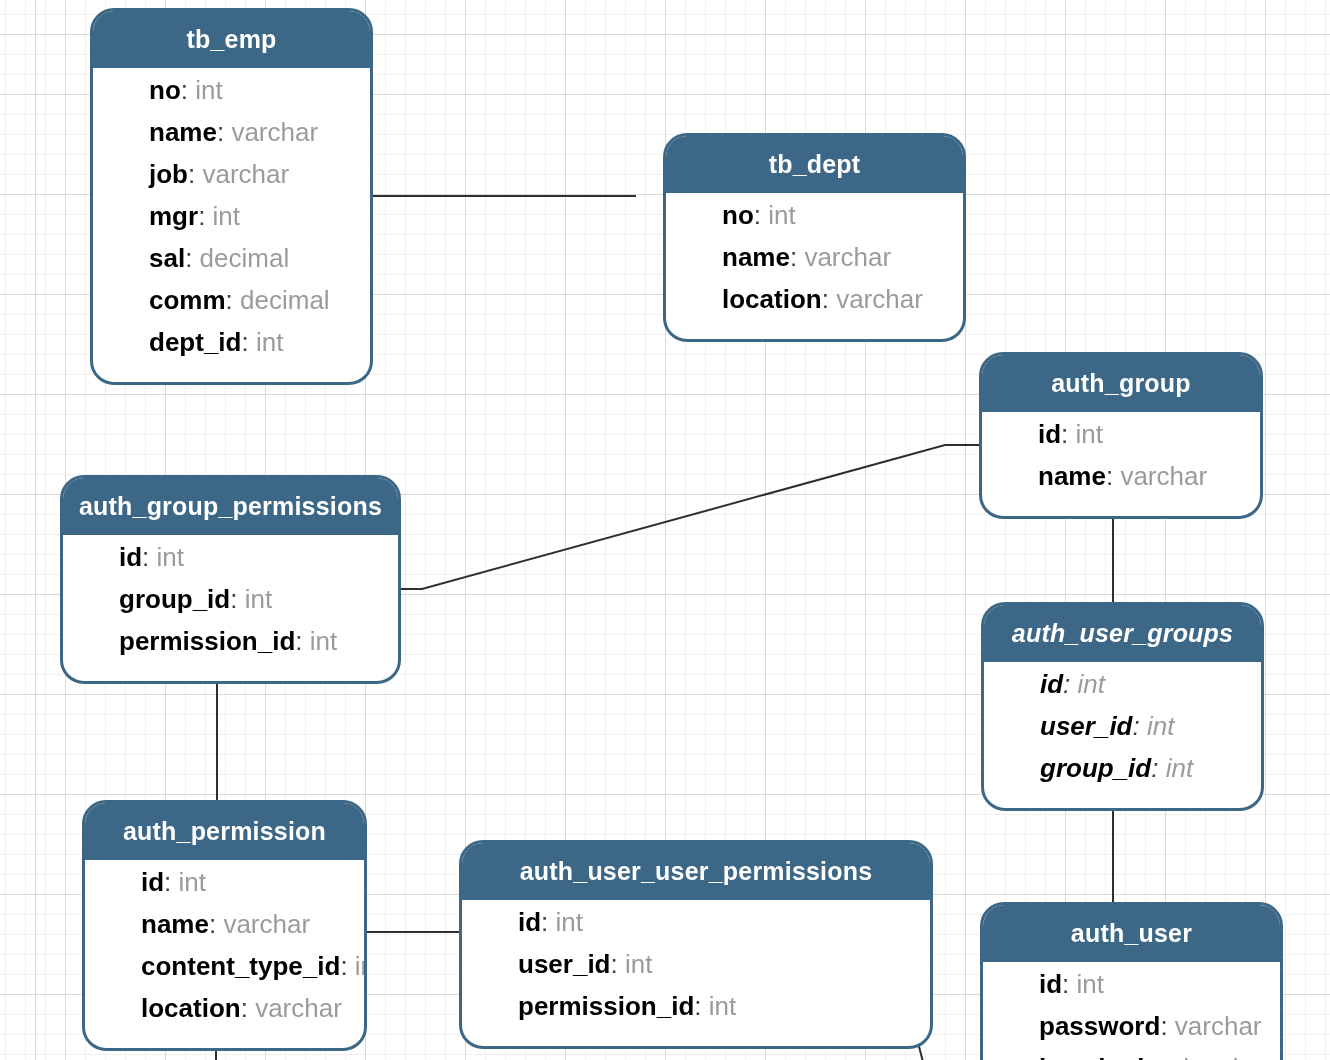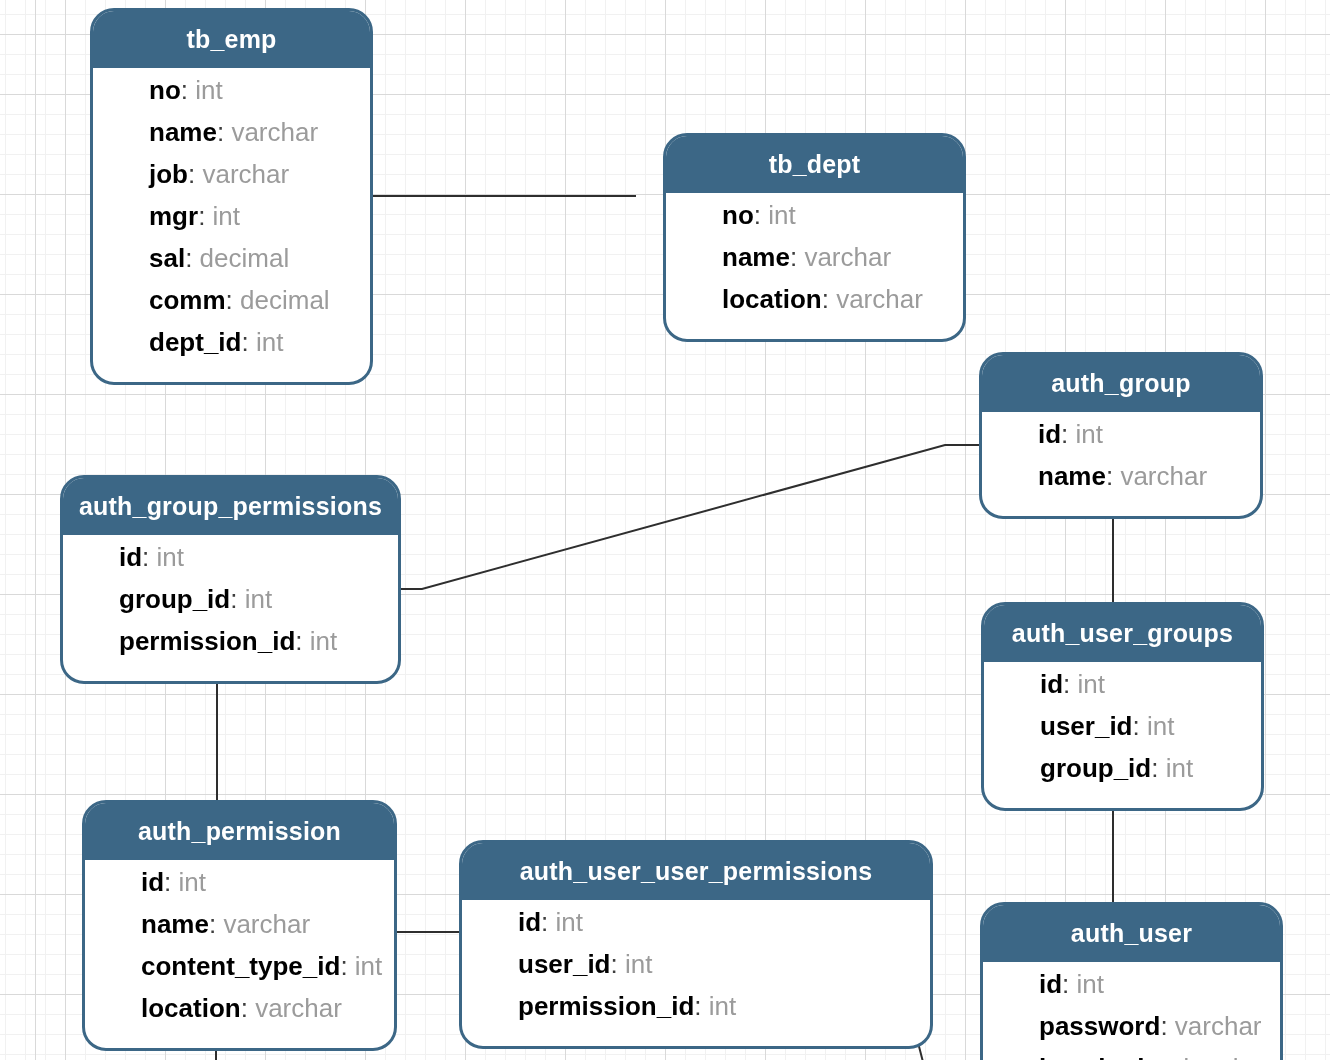--- a/index.html
+++ b/index.html
@@ -62,22 +62,22 @@
   }
   .fname  { color: var(--field-name, #000000); font-weight: 700; }
   .fcolon { color: #3d3d3d; font-weight: 400; }
   .ftype  { color: var(--field-type, #9b9b9b); font-weight: 400; }
 
   
   #tbl-0 { left: 90px;  top: 8px;   width: 283px; }
   #tbl-1 { left: 663px; top: 105px; width: 303px; margin-top: 28px; }
   #tbl-2 { left: 979px; top: 352px; width: 284px; }
   #tbl-3 { left: 60px;  top: 475px; width: 341px; }
-  #tbl-4 { left: 981px; top: 602px; width: 283px; }
-  #tbl-5 { left: 82px;  top: 800px; width: 315px; }
+  #tbl-4 { left: 981px; top: 602px; width: 283px; font-style: italic; }
+  #tbl-5 { left: 82px;  top: 800px; width: 285px; }
   #tbl-6 { left: 459px; top: 840px; width: 474px; }
   #tbl-7 { left: 980px; top: 902px; width: 303px; }
 </style>
 </head>
 <body>
 
 <div class="canvas">
 
   <svg class="lines" id="connections" viewBox="0 0 1330 1060">
       <polyline points="370,196 636,196"></polyline>

